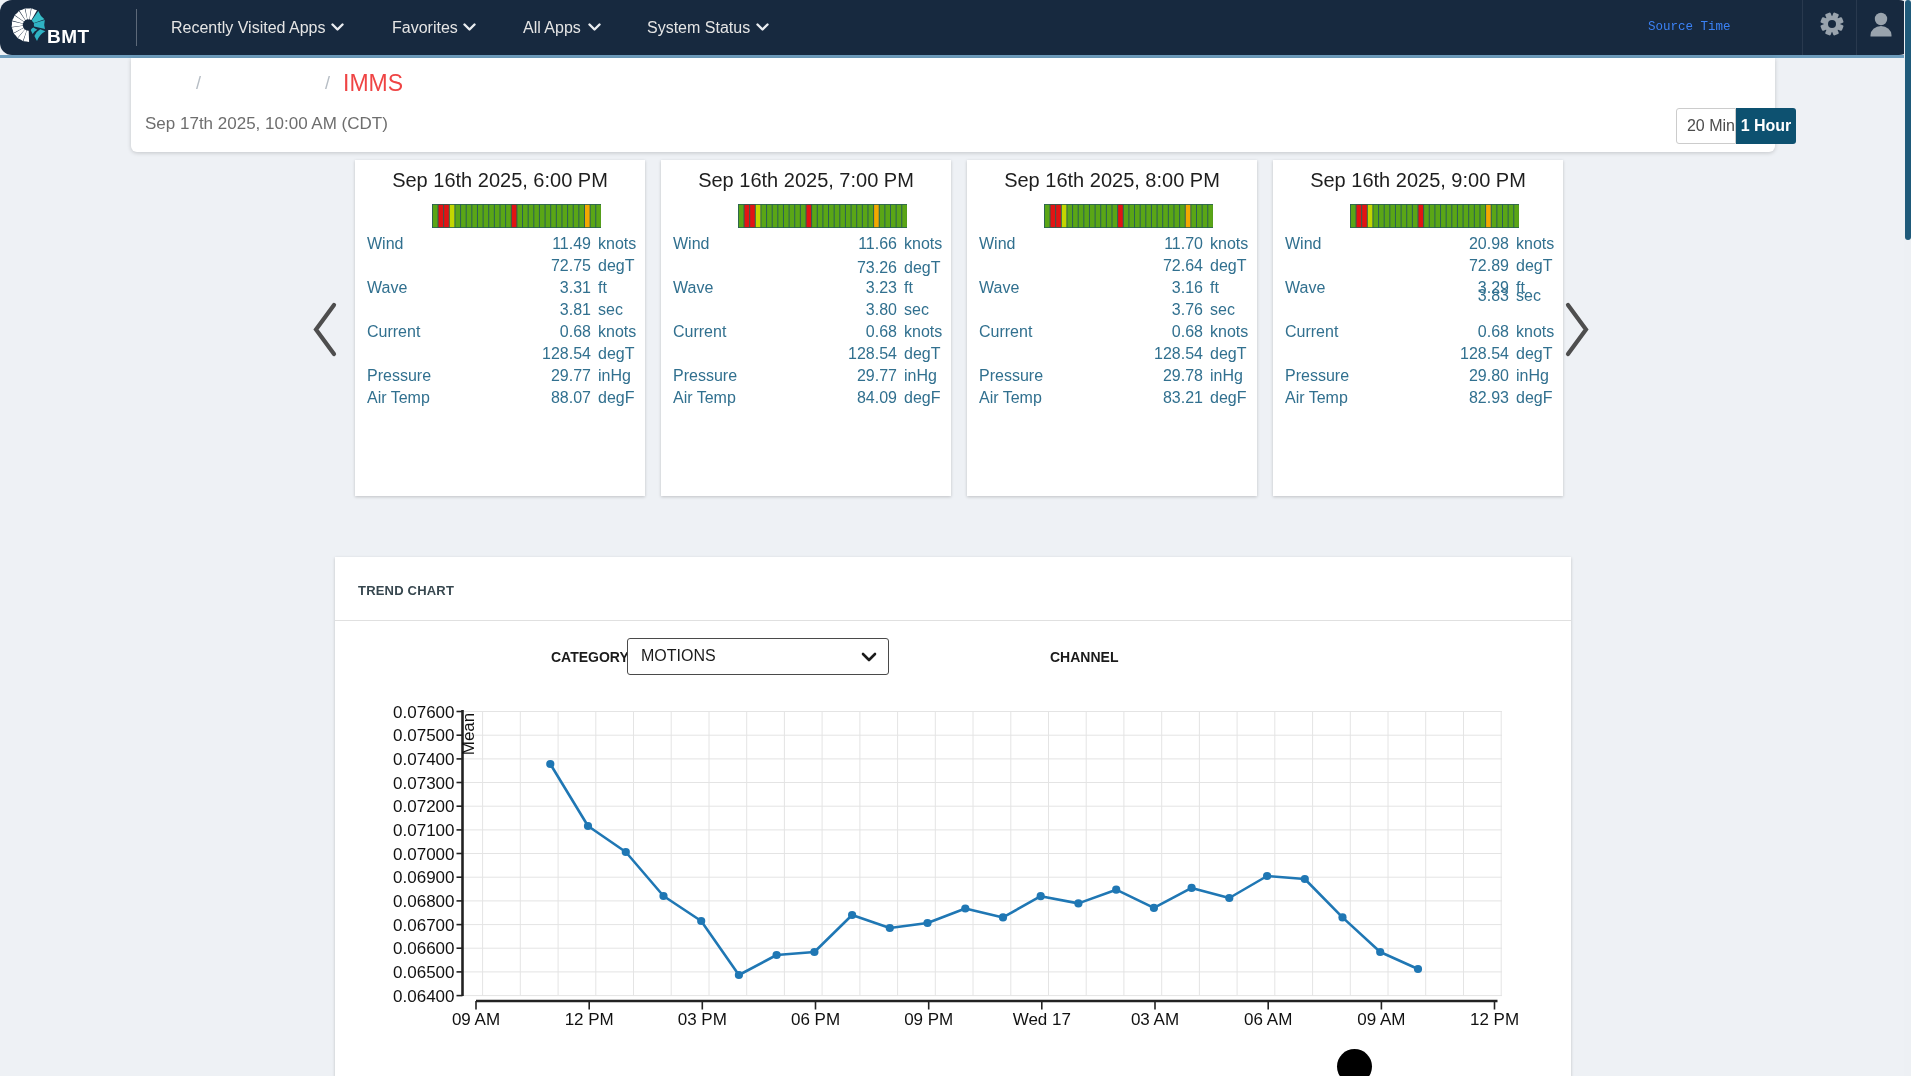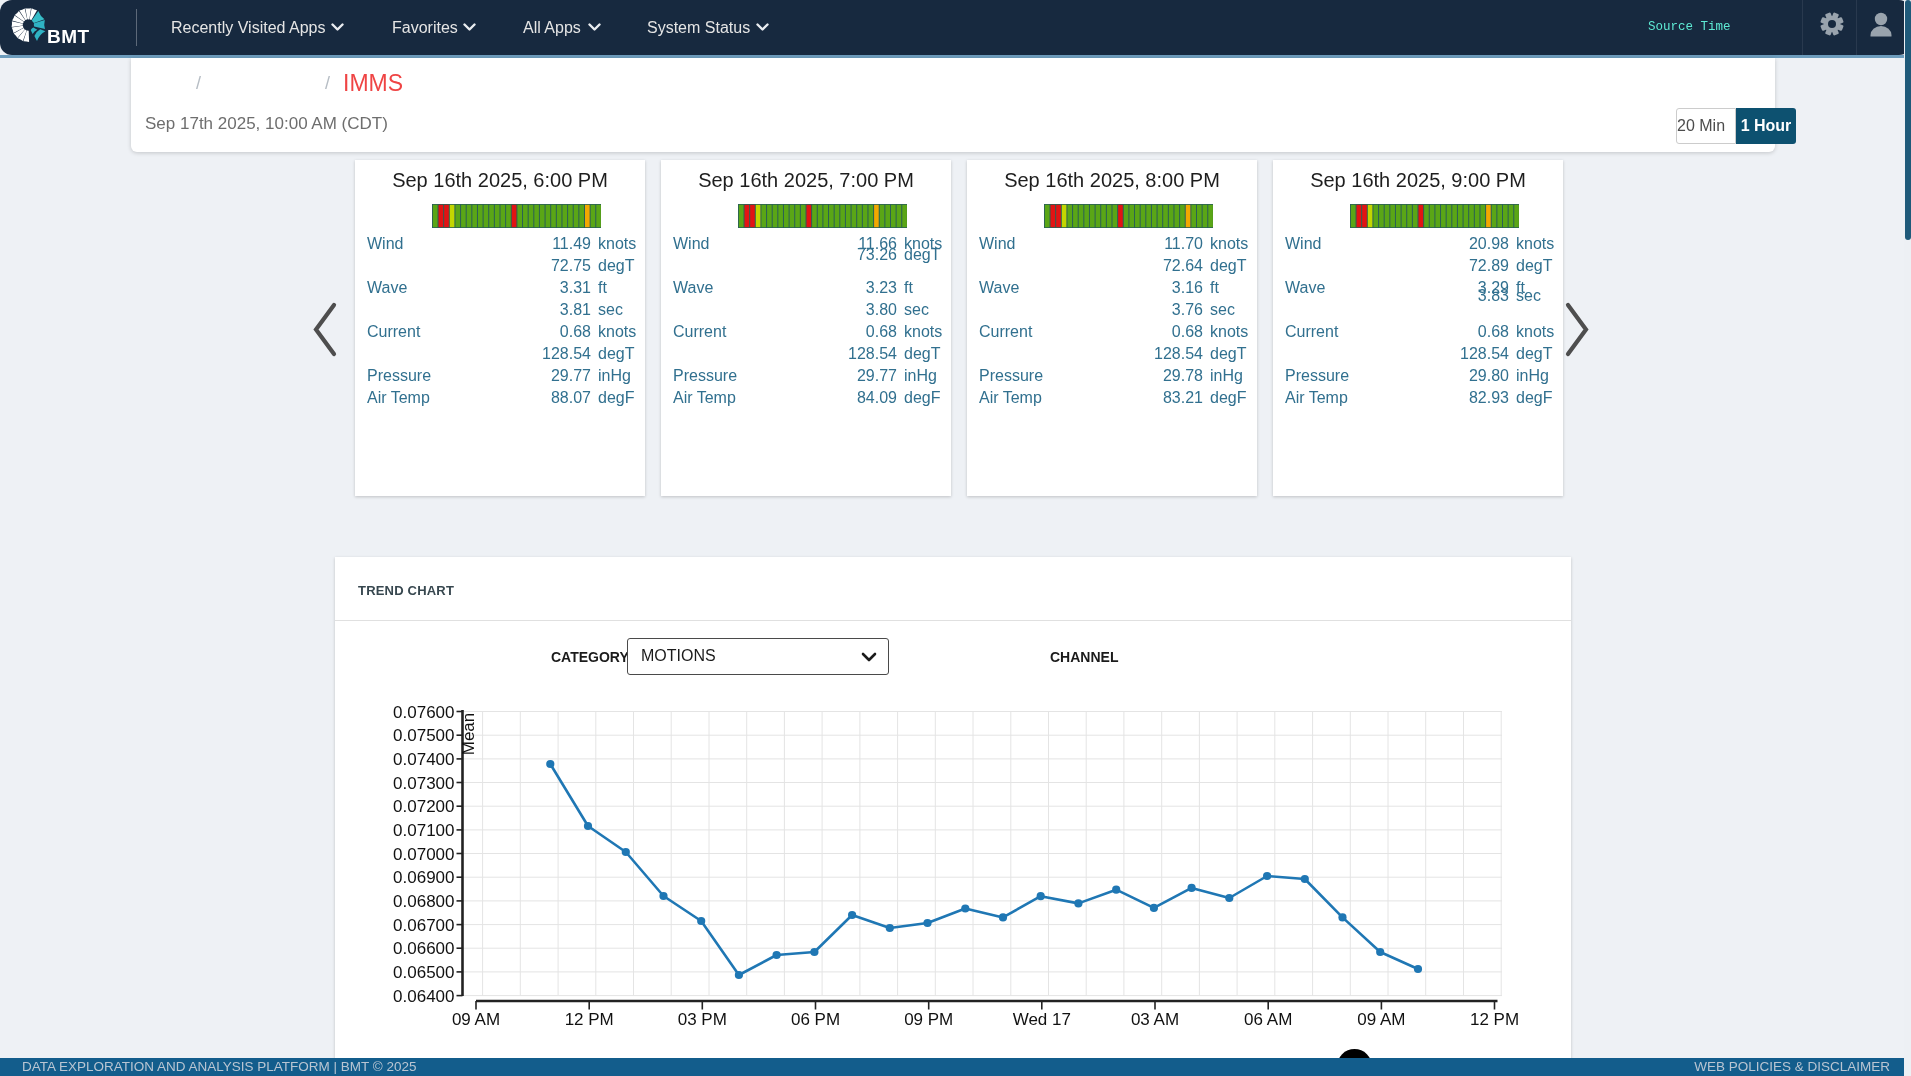--- a/index.html
+++ b/index.html
@@ -5,21 +5,21 @@
 #page { position:relative; width:1911px; height:1076px; }
 .nav { position:absolute; left:0; top:0; width:1911px; height:55px; background:#17293f;border-radius:12px; }
 .navline { position:absolute; left:0; top:55px; width:1911px; height:3px; background:#6d9cbc; }
 .menu { position:absolute; top:0; height:55px; line-height:55px; color:#e5e5e5; font-size:16px; white-space:nowrap; }
 .mchev { position:absolute; top:23px; }
 .navsep { position:absolute; background:rgba(255,255,255,0.30); width:1px; }
 .crumbcard { position:absolute; left:131px; top:58px; width:1644px; height:94px; background:#fff; border-radius:0 0 6px 6px; box-shadow:0 1px 4px rgba(0,0,0,0.18); }
 .slash { position:absolute; top:15px; font-size:18px; color:#b6bdc4; }
 .imms { position:absolute; left:212px; top:12px; font-size:23px; color:#ef4444; }
 .dateline { position:absolute; left:14px; top:56px; font-size:17px; color:#6e6e6e; }
-.btn20 { position:absolute; left:1676px; top:108px; width:60px; height:36px; background:#fff; border:1px solid #ccc; color:#4c4c4c; font-size:16px; text-align:left; line-height:34px; border-radius:3px 0 0 3px; }
+.btn20 { position:absolute; left:1676px; top:108px; width:60px; height:36px; background:#fff; border:1px solid #ccc; color:#4c4c4c; font-size:16px; text-align:right; line-height:34px; border-radius:3px 0 0 3px; }
 .btn1h { position:absolute; left:1736px; top:108px; width:60px; height:36px; background:#0d5170; color:#fff; font-size:16px; font-weight:bold; text-align:center; line-height:36px; border-radius:0 3px 3px 0; }
 .scard { position:absolute; top:160px; width:290px; height:336px; background:#fff; box-shadow:0 1px 3px rgba(0,0,0,0.2); }
 .stitle { position:absolute; left:0; top:9px; width:100%; text-align:center; font-size:20px; color:#1e1e1e; }
 .srow { position:absolute; left:0; width:100%; height:22px; line-height:22px; font-size:16px; color:#31708f; }
 .slab { position:absolute; left:12px; }
 .sval { position:absolute; left:110px; width:126px; text-align:right; }
 .sunit { position:absolute; left:243px; }
 .chevL { position:absolute; left:312px; top:302px; }
 .chevR { position:absolute; left:1564px; top:302px; }
 .trendcard { position:absolute; left:335px; top:557px; width:1236px; height:520px; background:#fff; box-shadow:0 1px 3px rgba(0,0,0,0.2); }
@@ -72,21 +72,21 @@
         <svg width="13" height="8" style="display:block">
           <polyline points="1.5,1.5 6.5,6.5 11.5,1.5" fill="none" stroke="#e9ecf0" stroke-width="2.4" stroke-linecap="round" stroke-linejoin="round"></polyline>
         </svg>
       </div>
       <div class="menu" style="left:647px">System Status</div>
       <div class="mchev" style="left:756px">
         <svg width="13" height="8" style="display:block">
           <polyline points="1.5,1.5 6.5,6.5 11.5,1.5" fill="none" stroke="#e9ecf0" stroke-width="2.4" stroke-linecap="round" stroke-linejoin="round"></polyline>
         </svg>
       </div>
-      <div style="position:absolute;left:1648px;top:0;height:55px;line-height:55px;font-family:'Liberation Mono',monospace;font-size:12.5px;color:#5eead4">Source Time</div>
+      <div style="position:absolute;left:1648px;top:0;height:55px;line-height:55px;font-family:'Liberation Mono',monospace;font-size:12.5px;color:#3b82f6">Source Time</div>
       <div class="navsep" style="left:1802px;top:0;height:55px;background:rgba(255,255,255,0.08)"></div>
       <div class="navsep" style="left:1856px;top:0;height:55px;background:rgba(255,255,255,0.08)"></div>
       <div style="position:absolute;left:1820px;top:12px">
         <svg width="24" height="24" style="display:block">
           <circle cx="12" cy="12" r="8.1" fill="#99a3ad"></circle>
           <g transform="translate(12 12) rotate(22.5)">
             <rect x="-2.9" y="-11.6" width="5.8" height="5.5" rx="1.2" fill="#99a3ad"></rect>
           </g>
           <g transform="translate(12 12) rotate(67.5)">
             <rect x="-2.9" y="-11.6" width="5.8" height="5.5" rx="1.2" fill="#99a3ad"></rect>
@@ -248,21 +248,21 @@
           <rect x="153.00" y="0.8" width="4.63" height="22.4" fill="#5aa616"></rect>
           <rect x="158.63" y="0.8" width="4.63" height="22.4" fill="#5aa616"></rect>
           <rect x="164.27" y="0.8" width="4.63" height="22.4" fill="#5aa616"></rect>
         </svg>
       </div>
       <div class="srow" style="top:72.5px">
         <span class="slab">Wind</span>
         <span class="sval">11.66</span>
         <span class="sunit">knots</span>
       </div>
-      <div class="srow" style="top:84px">
+      <div class="srow" style="top:97px">
         <span class="sval">73.26</span>
         <span class="sunit">degT</span>
       </div>
       <div class="srow" style="top:116.5px">
         <span class="slab">Wave</span>
         <span class="sval">3.23</span>
         <span class="sunit">ft</span>
       </div>
       <div class="srow" style="top:138.5px">
         <span class="sval">3.80</span>
@@ -562,18 +562,14 @@
           <circle cx="894.3" cy="208.0" r="4.1" fill="#1f77b4"></circle>
           <circle cx="932.1" cy="186.0" r="4.1" fill="#1f77b4"></circle>
           <circle cx="969.8" cy="189.0" r="4.1" fill="#1f77b4"></circle>
           <circle cx="1007.5" cy="227.4" r="4.1" fill="#1f77b4"></circle>
           <circle cx="1045.2" cy="262.0" r="4.1" fill="#1f77b4"></circle>
           <circle cx="1083.0" cy="279.0" r="4.1" fill="#1f77b4"></circle>
         </svg>
       </div>
     </div>
     <div class="fab"></div>
-    <div class="footer">
-      <span style="position:absolute;left:22px">DATA EXPLORATION AND ANALYSIS PLATFORM | BMT © 2025</span>
-      <span style="position:absolute;right:21px">WEB POLICIES &amp; DISCLAIMER</span>
-    </div>
     <div class="sbtrack"></div>
     <div class="sbthumb"></div>
   </div>
 </body></html>

